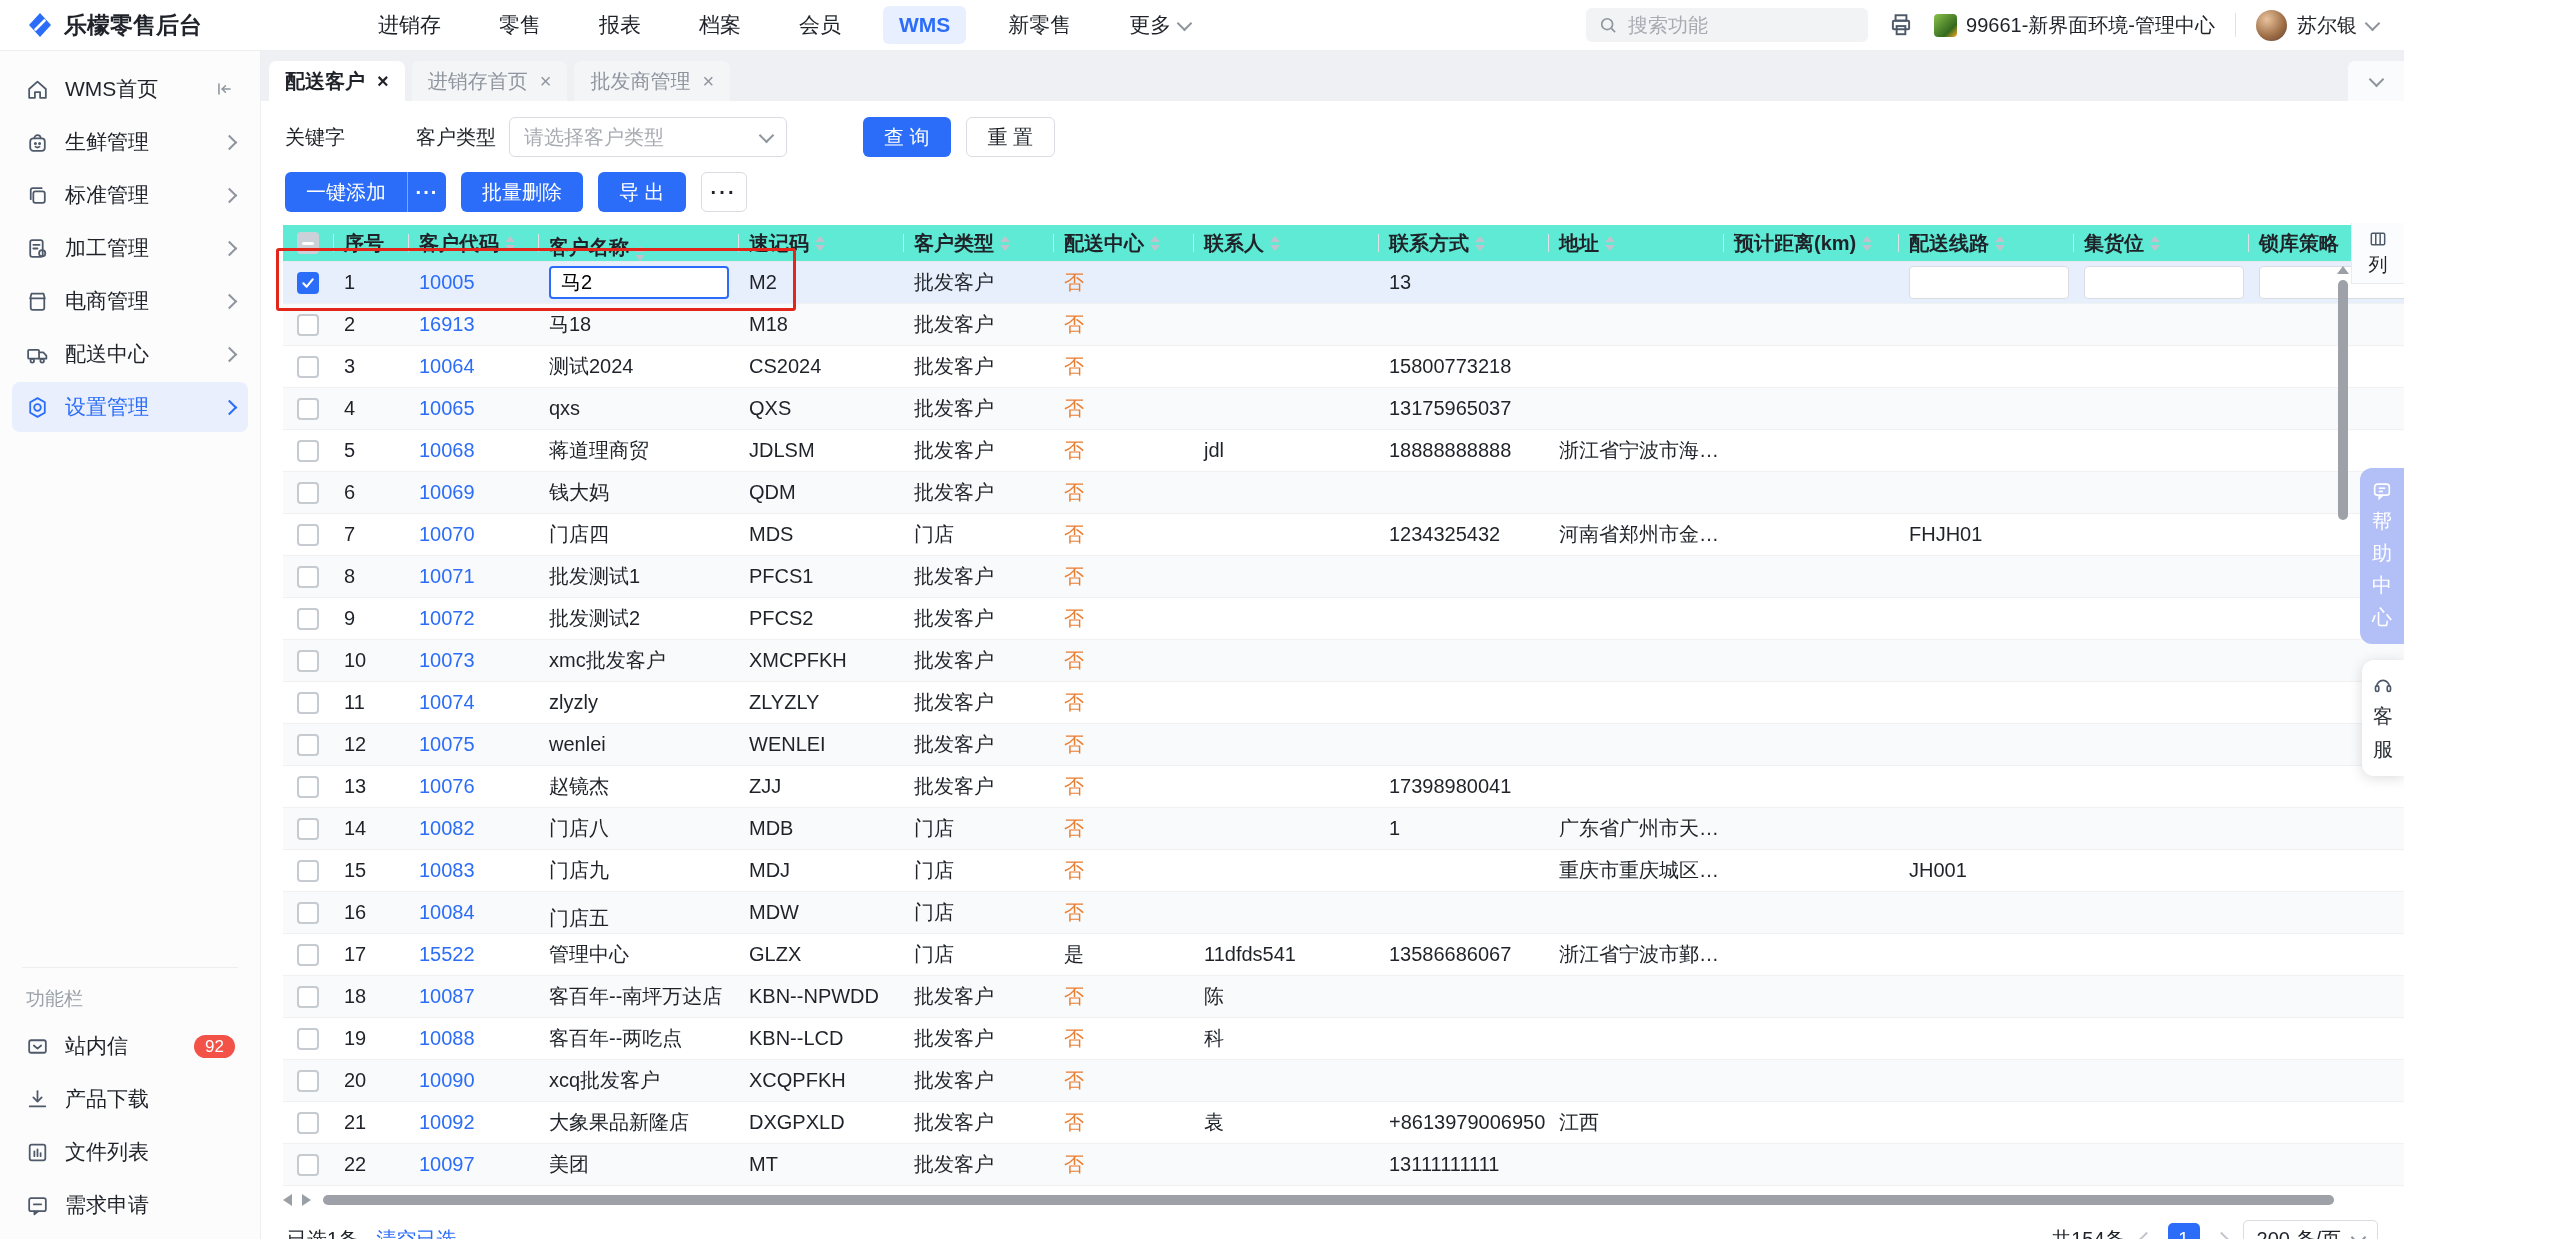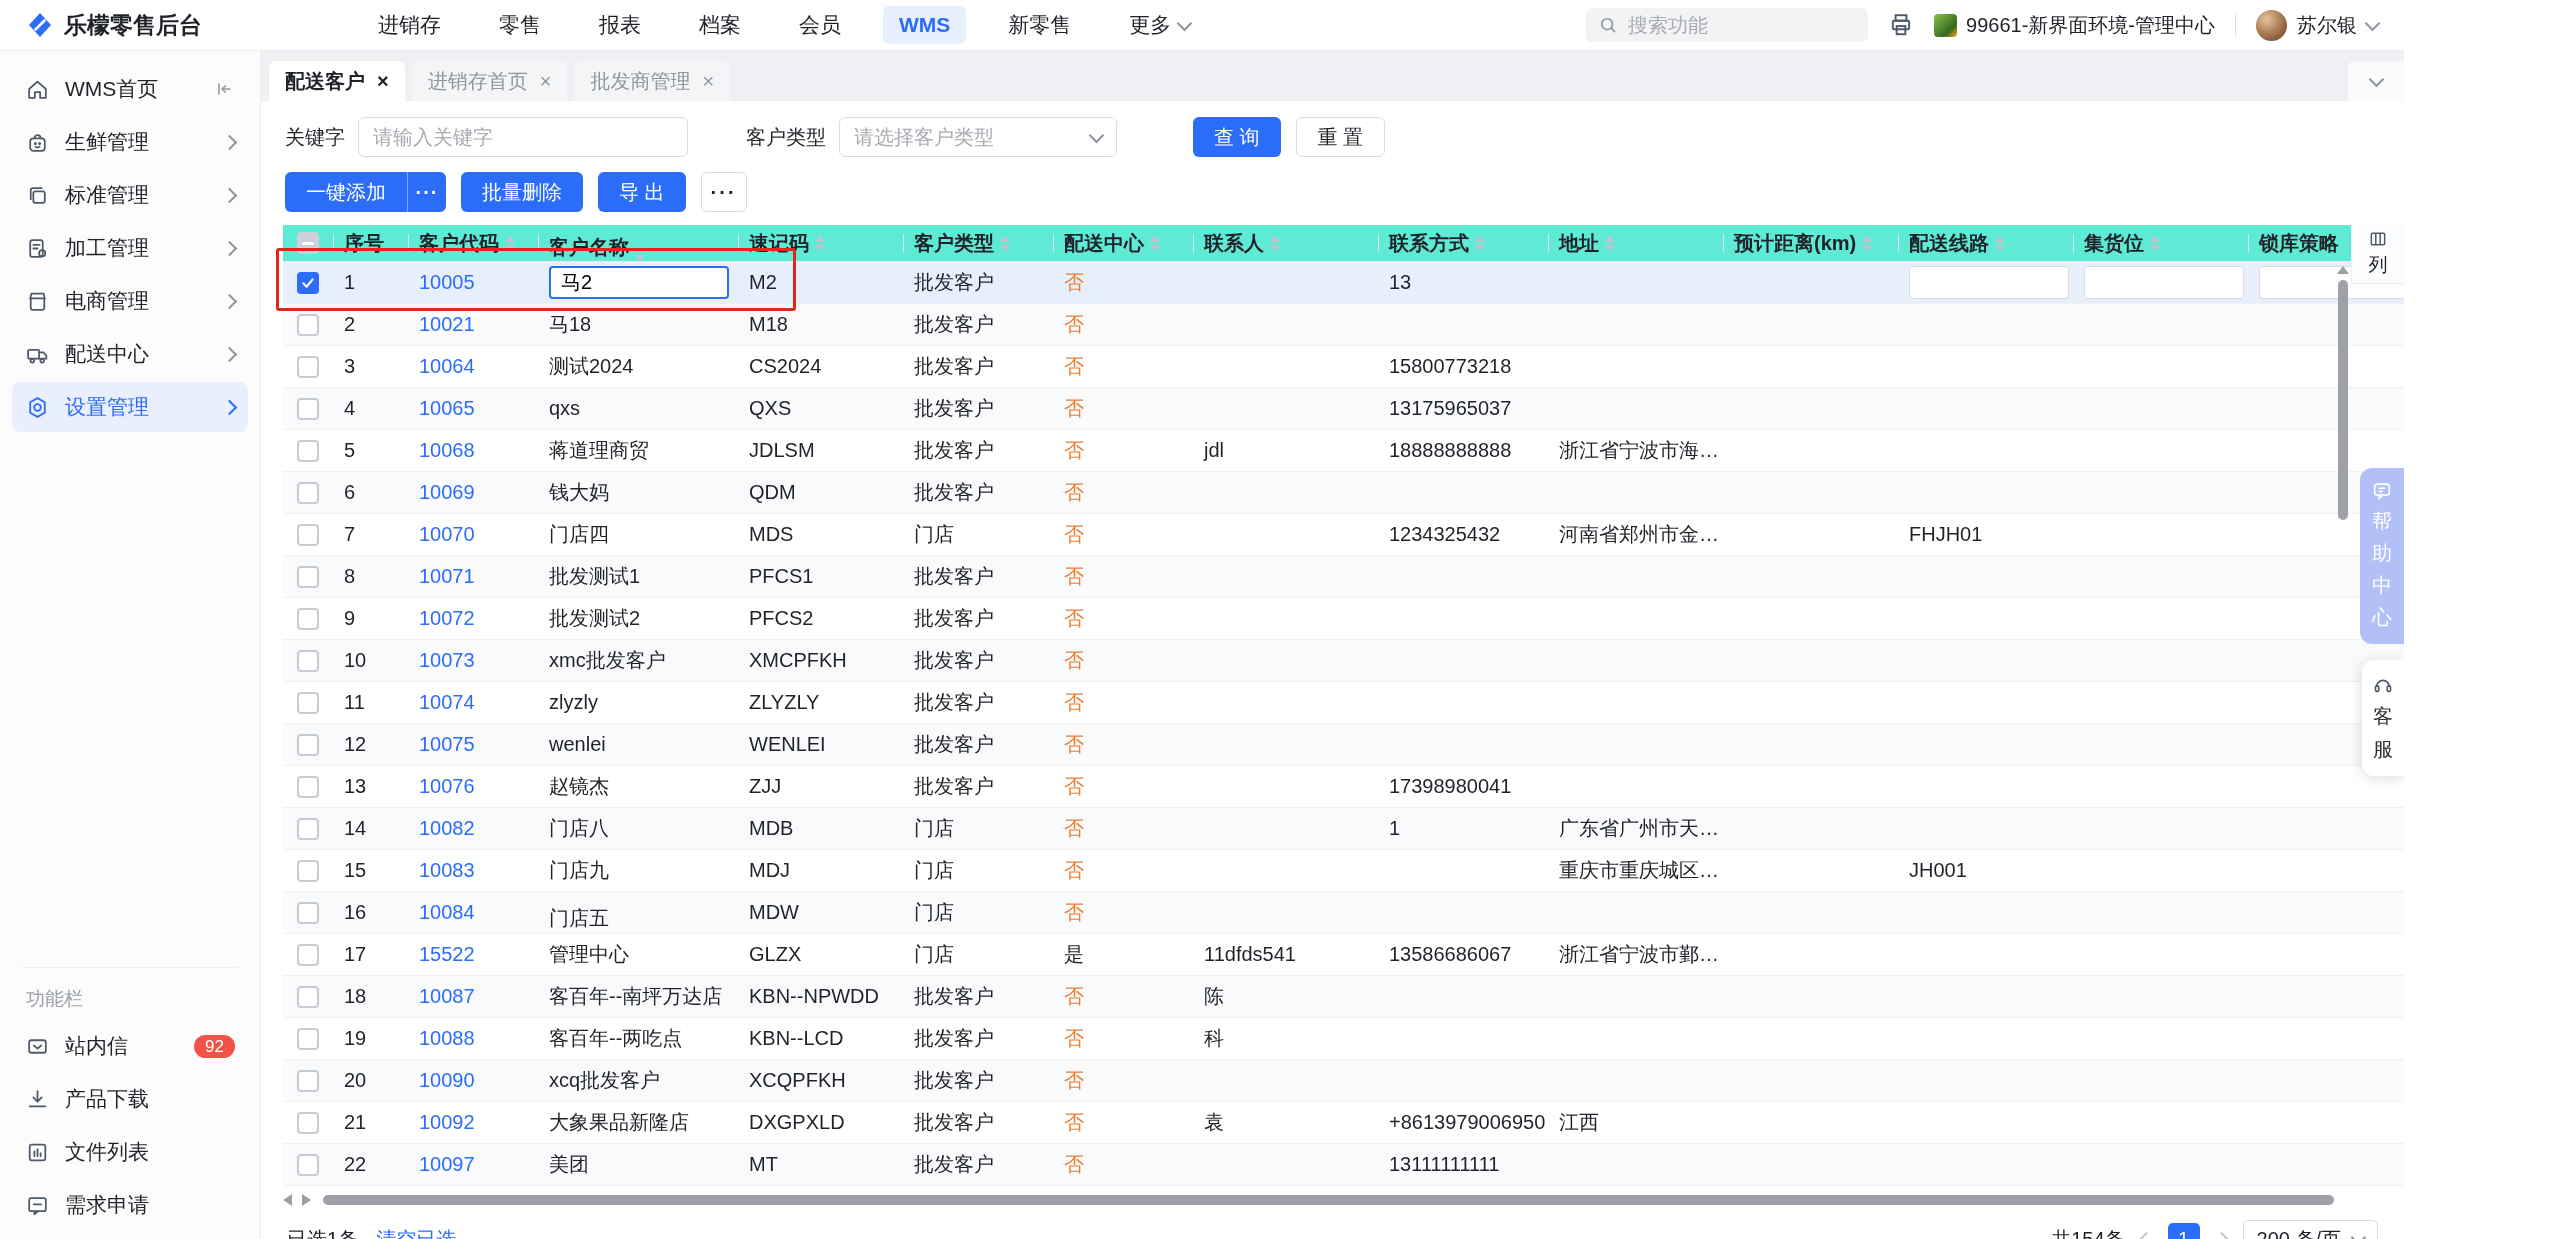--- a/index.html
+++ b/index.html
@@ -336,21 +336,20 @@
         </div>
       <div class="tab-more">
           <span class="chev down"></span>
         </div>
     </div>
 
     <section class="panel">
 
       <div class="filter-row">
         <span class="flabel">关键字</span>
-        <input class="tinput" placeholder="请输入关键字" style="">
         <span class="flabel" style="margin-left:58px;">客户类型</span>
         <div class="fake-select">
           <span>请选择客户类型</span>
           <span class="chev down"></span>
         </div>
         <div class="btn primary" style="margin-left:76px;">查 询</div>
         <div class="btn plain" style="margin-left:15px;">重 置</div>
       </div>
 
       <div class="toolbar-row">
@@ -491,21 +490,21 @@
               <div class="td" style="width: 175px;"><input class="cell-input" style=""></div>
               <div class="td" style="width: 175px;"><input class="cell-input" style=""></div>
               <div class="td" style="width: 175px;"><input class="cell-input" style=""></div>
               <div class="td" style="width: 85px;"></div>
             </div>
             <div class="trow stripe">
               <div class="td center" style="width: 50px;">
                 <span class="cb"></span>
               </div>
               <div class="td" style="width: 75px;">2</div>
-              <div class="td" style="width: 130px;"><span class="link">10021</span></div>
+              <div class="td" style="width: 130px;"><span class="link">16913</span></div>
               <div class="td" style="width: 200px;">马18</div>
               <div class="td" style="width: 165px;">M18</div>
               <div class="td" style="width: 150px;">批发客户</div>
               <div class="td" style="width: 140px;"><span class="no">否</span></div>
               <div class="td" style="width: 185px;"></div>
               <div class="td" style="width: 170px;"></div>
               <div class="td" style="width: 175px;"></div>
               <div class="td" style="width: 175px;"></div>
               <div class="td" style="width: 175px;"></div>
               <div class="td" style="width: 175px;"></div>

